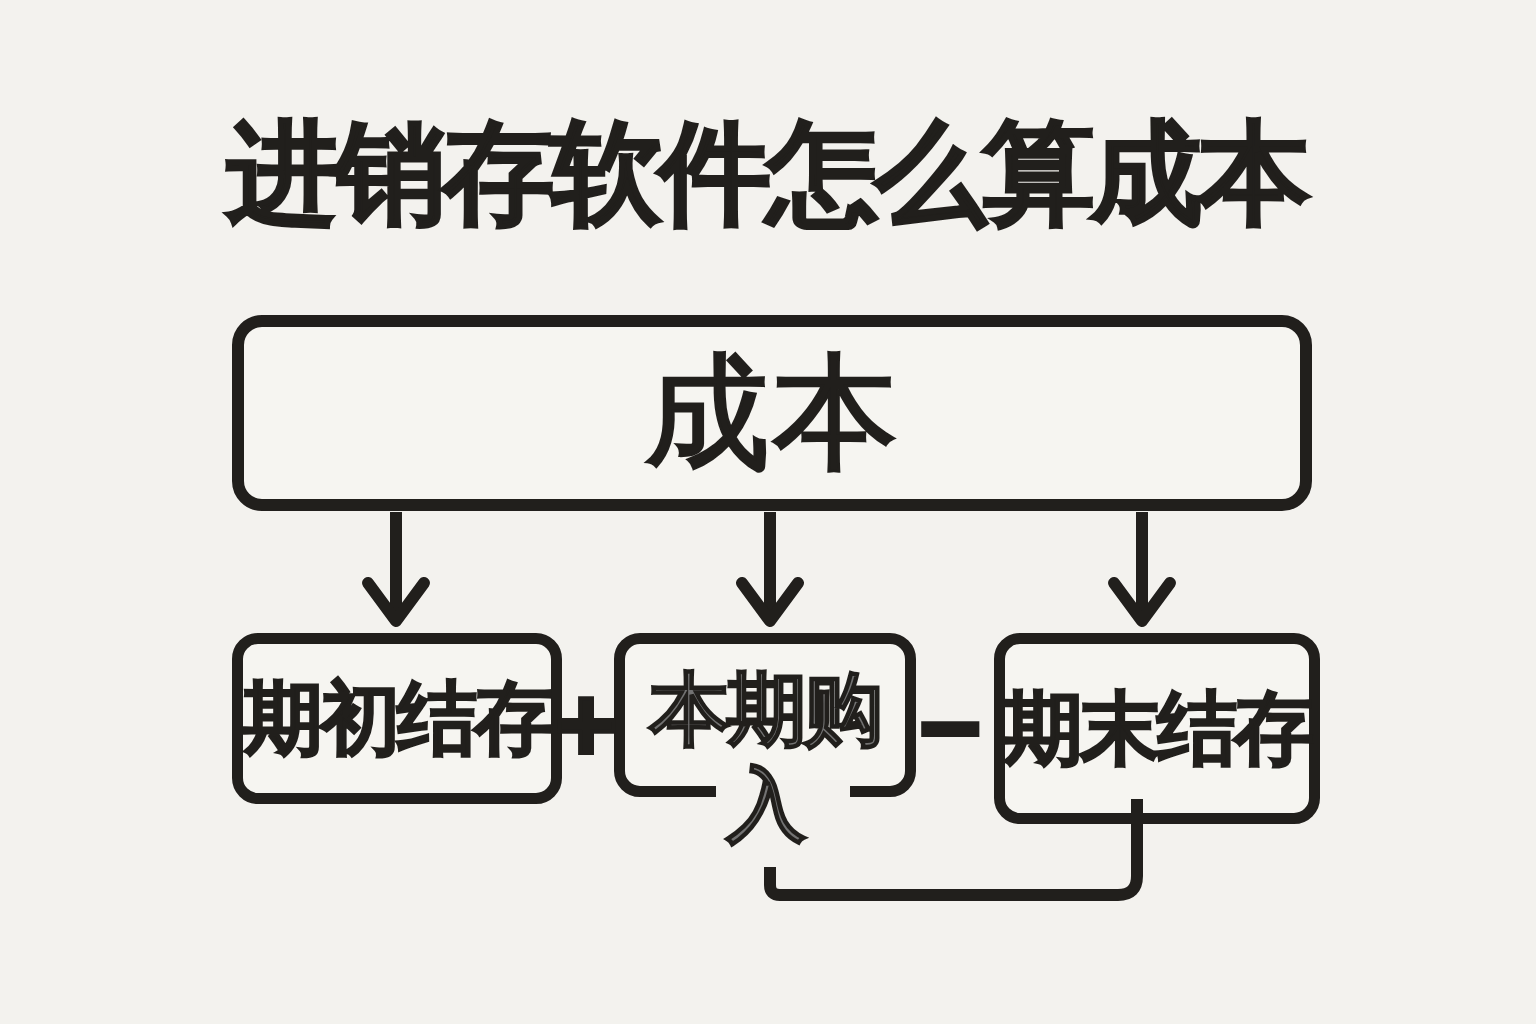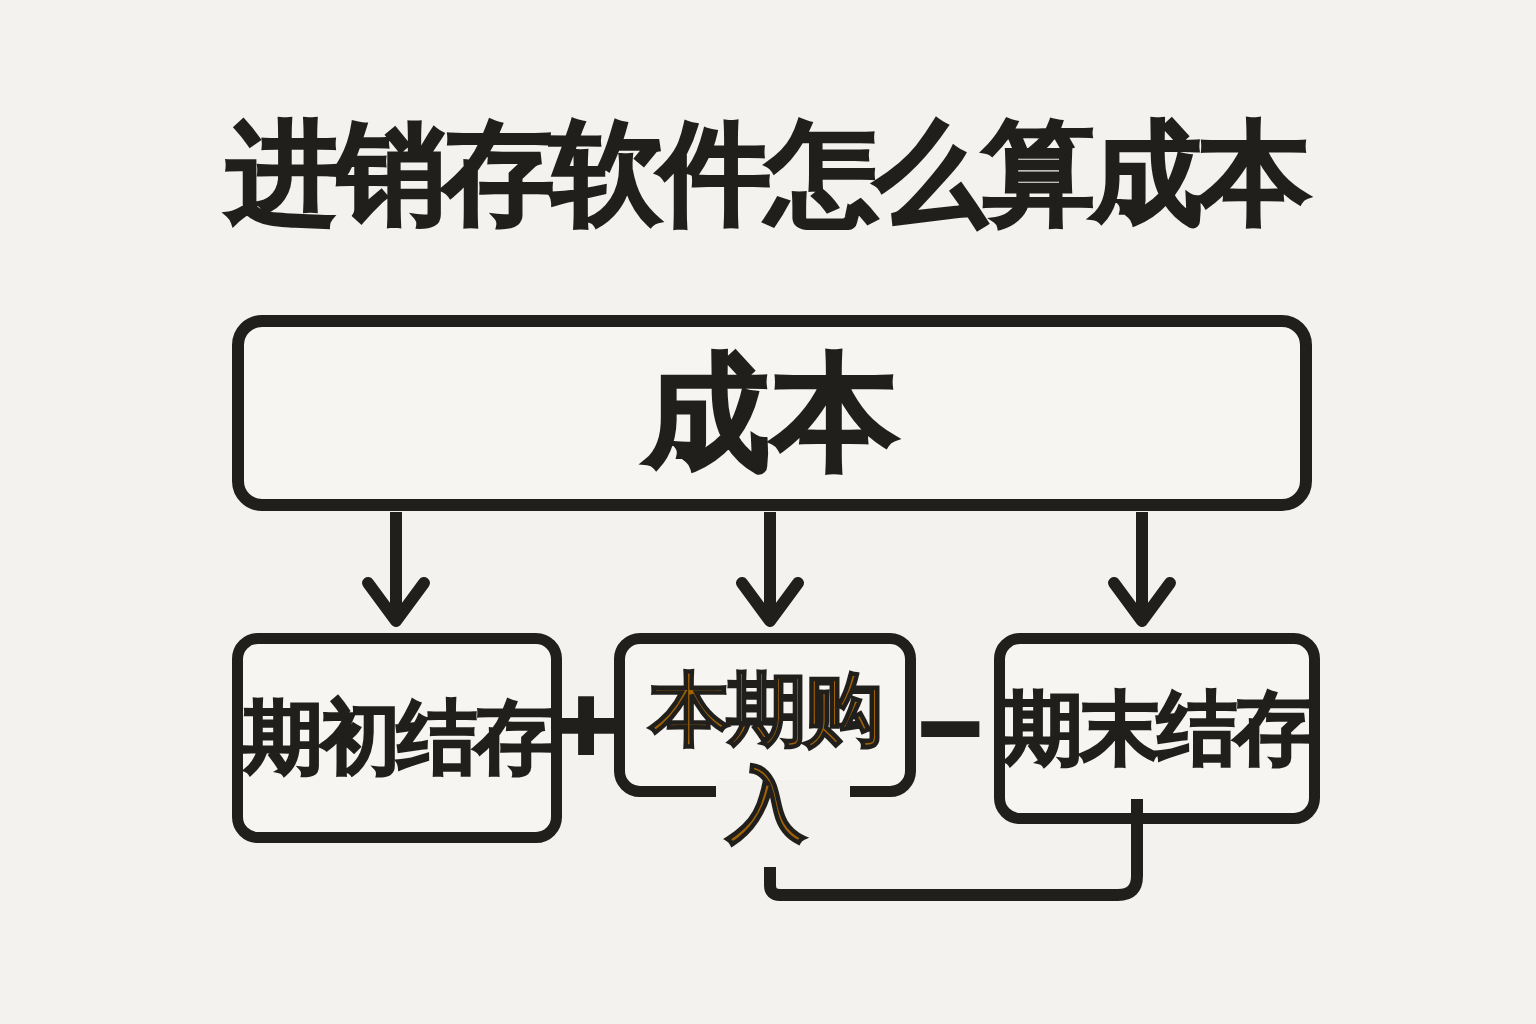--- a/index.html
+++ b/index.html
@@ -32,31 +32,31 @@
     border-radius:30px;
     display:flex;
     align-items:center;
     justify-content:center;
   }
   .main-box{
     left:232px;top:315px;width:1080px;height:196px;
   }
   .main-box .label{
     font-size:126px;
-    font-weight:700;
+    font-weight:400;
     letter-spacing:2px;
     -webkit-text-stroke:3px #211f1c;
     line-height:1;
     text-align:center;
   }
   .small{
     border-width:11px;
     border-radius:26px;
   }
-  .box-left{left:232px;top:633px;width:330px;height:210px;}
+  .box-left{left:232px;top:633px;width:330px;height:171px;}
   .box-mid{left:614px;top:633px;width:302px;height:164px;}
   .box-right{left:994px;top:633px;width:326px;height:191px;}
   .small .label{
     font-size:80px;
     font-weight:900;
     letter-spacing:-3px;
     -webkit-text-stroke:2px #211f1c;
     line-height:1;
     white-space:nowrap;
   }
@@ -64,21 +64,21 @@
   .mid-label-layer{
     position:absolute;
     left:614px;top:662px;width:302px;
     text-align:center;
     font-size:80px;
     font-weight:900;
     letter-spacing:-3px;
     -webkit-text-stroke:2px #211f1c;
     line-height:95px;
     z-index:3;
-    color:#a16207;
+    color:#737373;
   }
   .mid-label-layer span{display:block;}
   
   .gap-cover{
     position:absolute;
     left:716px;top:780px;width:134px;height:30px;
     background:#f3f2ee;
     z-index:2;
   }
   .op{

